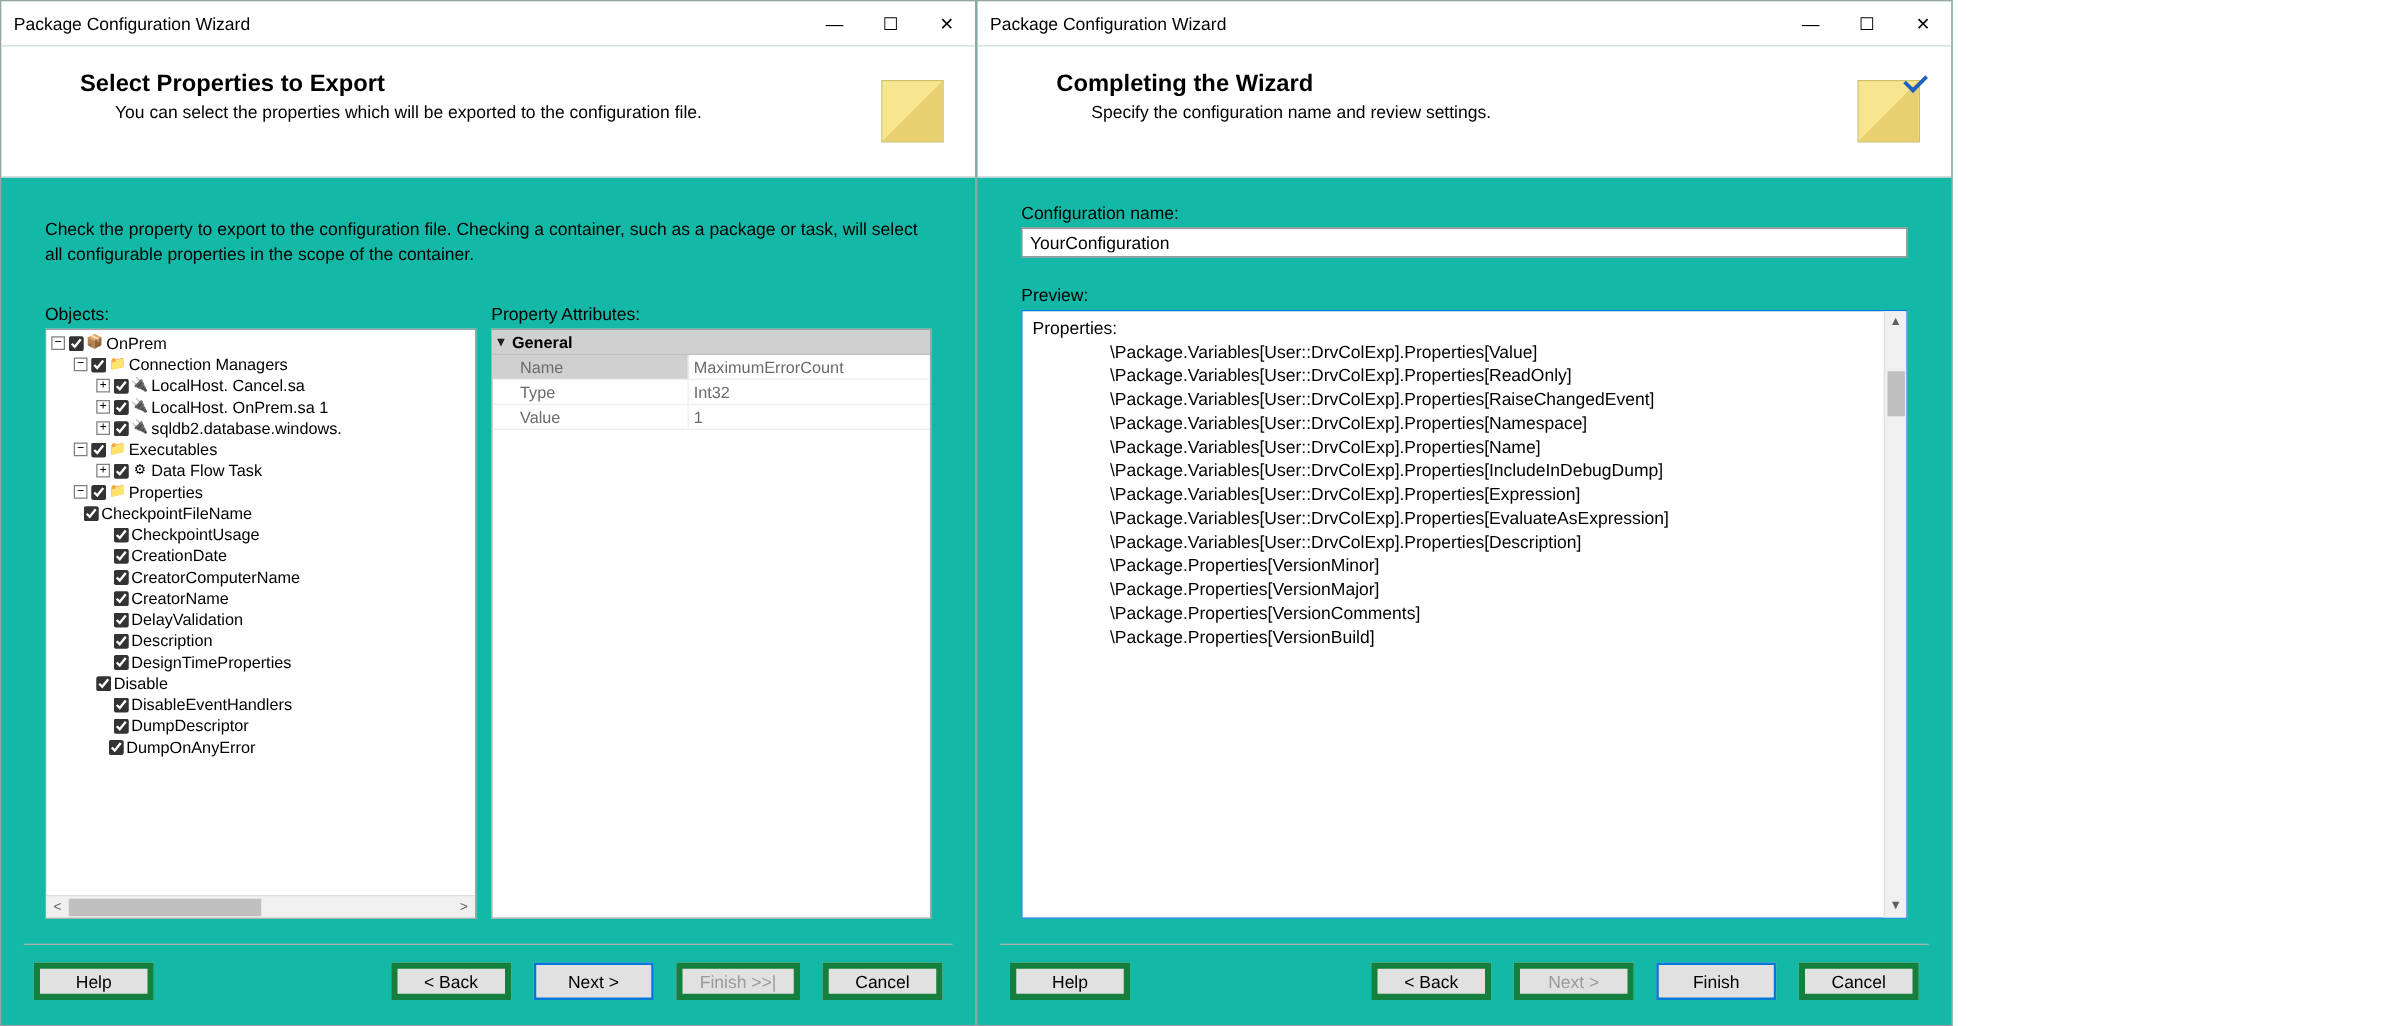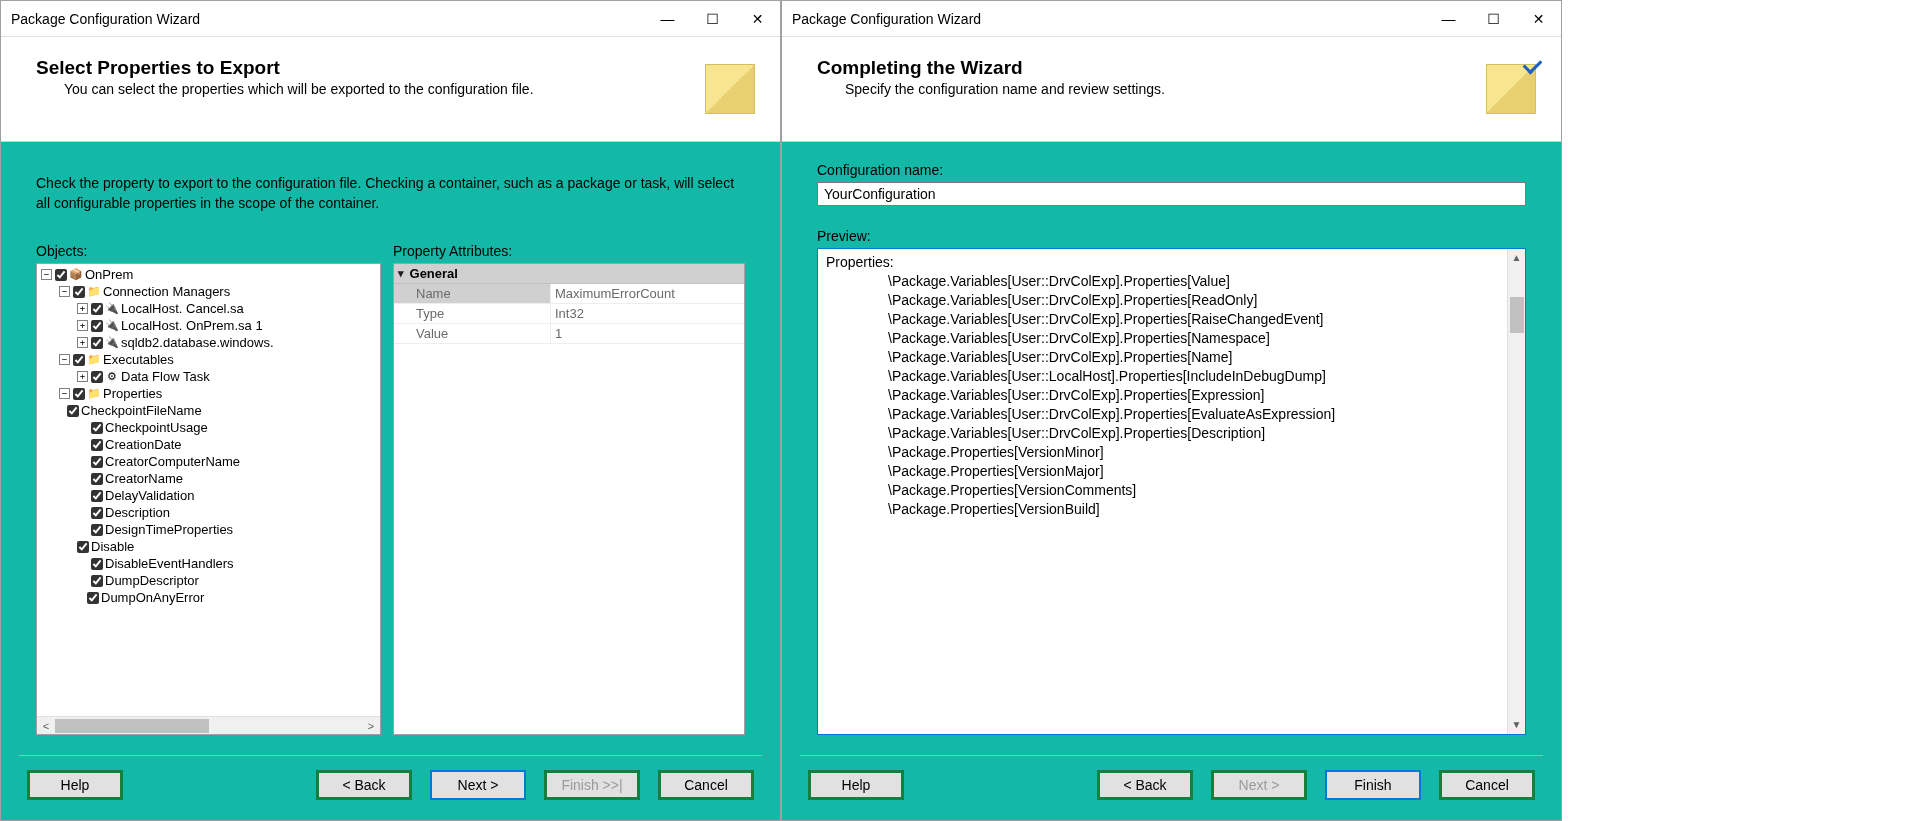--- a/index.html
+++ b/index.html
@@ -47,21 +47,21 @@
   }
 
   .header-panel {
     background: #fff;
     border-bottom: 1px solid #d0d0d0;
     padding: 20px 25px 20px 35px;
     display: flex;
     align-items: flex-start;
     min-height: 105px;
   }
-  .header-text { flex: 1; }
+  .header-text { flex: 1; margin-left: 28px; }
   .header-title {
     font-size: 19px;
     font-weight: bold;
     margin-bottom: 2px;
   }
   .header-subtitle {
     font-size: 14px;
     margin-left: 28px;
   }
   .header-icon {
@@ -253,21 +253,21 @@
   }
   .footer {
     padding: 14px 26px 20px 26px;
     display: flex;
     align-items: center;
   }
   .btn {
     min-width: 96px;
     height: 30px;
     background: #e1e1e1;
-    border: 3px solid #15803d;
+    border: 5px solid #15803d;
     font-size: 14px;
     font-family: inherit;
     padding: 0 14px;
     cursor: default;
   }
   .btn.primary {
     border: 2px solid #0078d7;
     background: #e1e1e1;
   }
   .btn.disabled {
@@ -544,21 +544,21 @@
 
     <div class="field-label">Preview:</div>
     <div class="preview-box">
       <div class="preview-content" id="preview-content">
         <div class="preview-line">Properties:</div>
       <div class="preview-line prop">\Package.Variables[User::DrvColExp].Properties[Value]</div>
           <div class="preview-line prop">\Package.Variables[User::DrvColExp].Properties[ReadOnly]</div>
           <div class="preview-line prop">\Package.Variables[User::DrvColExp].Properties[RaiseChangedEvent]</div>
           <div class="preview-line prop">\Package.Variables[User::DrvColExp].Properties[Namespace]</div>
           <div class="preview-line prop">\Package.Variables[User::DrvColExp].Properties[Name]</div>
-          <div class="preview-line prop">\Package.Variables[User::LocalHost].Properties[IncludeInDebugDump]</div>
+          <div class="preview-line prop">\Package.Variables[User::DrvColExp].Properties[IncludeInDebugDump]</div>
           <div class="preview-line prop">\Package.Variables[User::DrvColExp].Properties[Expression]</div>
           <div class="preview-line prop">\Package.Variables[User::DrvColExp].Properties[EvaluateAsExpression]</div>
           <div class="preview-line prop">\Package.Variables[User::DrvColExp].Properties[Description]</div>
           <div class="preview-line prop">\Package.Properties[VersionMinor]</div>
           <div class="preview-line prop">\Package.Properties[VersionMajor]</div>
           <div class="preview-line prop">\Package.Properties[VersionComments]</div>
           <div class="preview-line prop">\Package.Properties[VersionBuild]</div>
         </div>
       <div class="vscroll">
         <div class="vscroll-arrow">▲</div>

